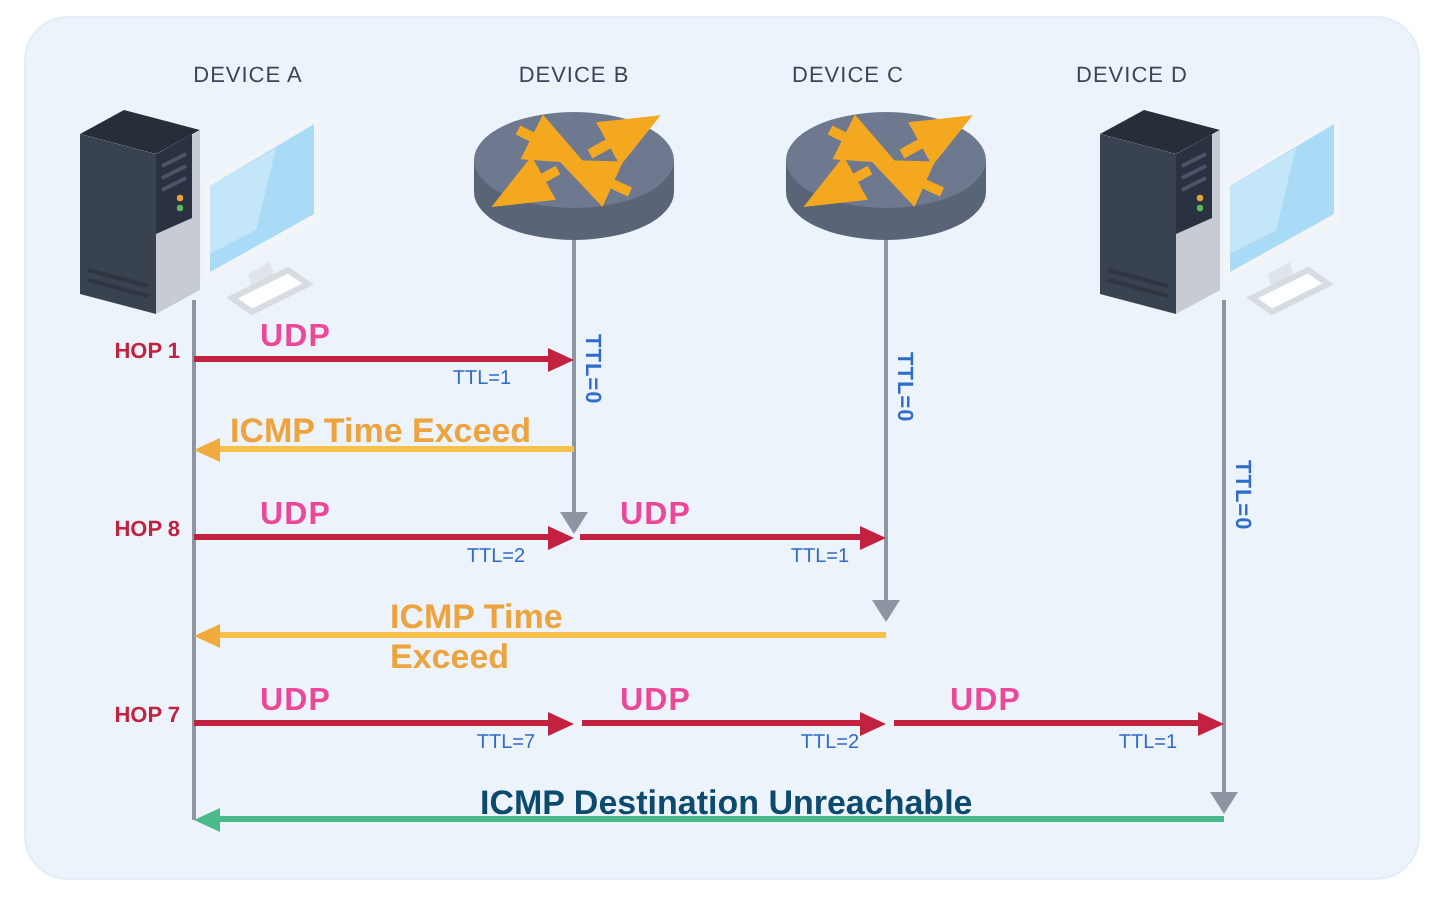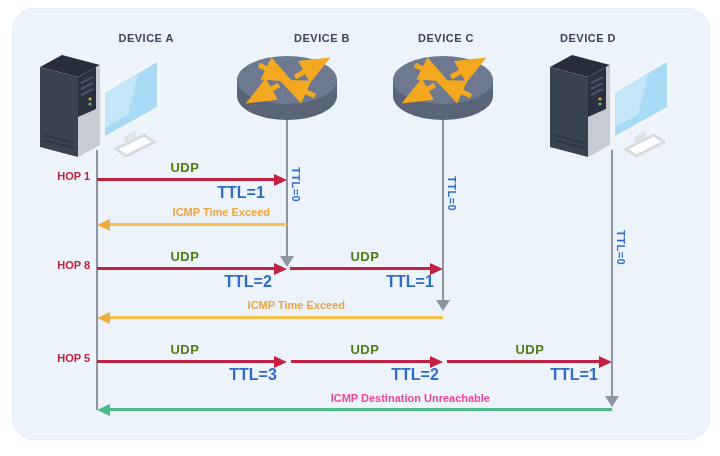--- a/index.html
+++ b/index.html
@@ -1,28 +1,28 @@
 <!DOCTYPE html>
 <html><head>
 <meta charset="utf-8">
 <style>
   html,body{margin:0;padding:0;background:#ffffff;}
   .stage{position:relative;width:720px;height:456px;background:#ffffff;overflow:hidden;
          font-family:"Liberation Sans",sans-serif;}
   .panel{position:absolute;left:12px;top:8px;width:696px;height:430px;background:#ecf3fb;
          border:1px solid #e3edf8;border-radius:22px;}
   .abs{position:absolute;}
-  .device-label{font-size:11px;font-weight:bold;color:#3b4557;letter-spacing:.5px;text-align:right;width:100px;}
+  .device-label{font-size:11px;font-weight:normal;color:#3b4557;letter-spacing:.5px;text-align:center;width:100px;}
   .hop-label{font-size:11px;font-weight:bold;color:#c02340;width:60px;text-align:right;}
-  .udp-label{font-size:13px;font-weight:bold;color:#4d7c0f;letter-spacing:.6px;text-align:center;width:110px;}
-  .ttl-label{font-size:16px;font-weight:bold;color:#2f6cc9;text-align:center;width:62px;}
+  .udp-label{font-size:16px;font-weight:bold;color:#ec4899;letter-spacing:.6px;width:110px;}
+  .ttl-label{font-size:10px;font-weight:normal;color:#2f6cc9;text-align:center;width:62px;}
   .vttl-label{writing-mode:vertical-rl;font-size:11px;font-weight:bold;color:#2f6cc9;letter-spacing:.5px;}
-  .reply-label{font-size:11px;font-weight:bold;text-align:right;}
+  .reply-label{font-size:17px;font-weight:bold;text-align:left;}
   .reply-orange{color:#eda43f;}
-  .reply-green{color:#ec4899;}
+  .reply-green{color:#0c4a6e;}
   .lifeline{width:2px;background:#8d95a2;}
   .life-head{width:0;height:0;border-left:7px solid transparent;border-right:7px solid transparent;
              border-top:11px solid #8d95a2;}
   .msg{height:3px;}
   .msg.red{background:#c2213f;}
   .msg.red::after{content:"";position:absolute;right:-13px;top:-4.5px;width:0;height:0;
     border-left:13px solid #c2213f;border-top:6px solid transparent;border-bottom:6px solid transparent;}
   .msg.orange{background:#f5c14b;}
   .msg.orange::before{content:"";position:absolute;left:-13px;top:-4.5px;width:0;height:0;
     border-right:13px solid #f0ab3e;border-top:6px solid transparent;border-bottom:6px solid transparent;}
@@ -30,21 +30,21 @@
   .msg.green::before{content:"";position:absolute;left:-13px;top:-4.5px;width:0;height:0;
     border-right:13px solid #4cb98b;border-top:6px solid transparent;border-bottom:6px solid transparent;}
 </style>
 </head>
 <body>
 
 <div class="stage">
   <div class="panel"></div>
 
   <div class="abs device-label" style="left:74px;top:32px;">DEVICE A</div>
-  <div class="abs device-label" style="left:250px;top:32px;">DEVICE B</div>
+  <div class="abs device-label" style="left:237px;top:32px;">DEVICE B</div>
   <div class="abs device-label" style="left:374px;top:32px;">DEVICE C</div>
   <div class="abs device-label" style="left:516px;top:32px;">DEVICE D</div>
 
   <div class="abs lifeline" style="left:96px;top:150px;height:260px;"></div>
   <div class="abs lifeline" style="left:286px;top:114px;height:142px;"></div>
   <div class="abs life-head" style="left:280px;top:256px;"></div>
   <div class="abs lifeline" style="left:442px;top:114px;height:186px;"></div>
   <div class="abs life-head" style="left:436px;top:300px;"></div>
   <div class="abs lifeline" style="left:611px;top:150px;height:246px;"></div>
   <div class="abs life-head" style="left:605px;top:396px;"></div>
@@ -63,24 +63,24 @@
   <div class="abs hop-label" style="left:30px;top:259px;">HOP 8</div>
   <div class="abs udp-label" style="left:130px;top:249px;">UDP</div>
   <div class="abs msg red" style="left:97px;top:267px;width:177px;"></div>
   <div class="abs ttl-label" style="left:217px;top:273px;">TTL=2</div>
   <div class="abs udp-label" style="left:310px;top:249px;">UDP</div>
   <div class="abs msg red" style="left:290px;top:267px;width:140px;"></div>
   <div class="abs ttl-label" style="left:379px;top:273px;">TTL=1</div>
   <div class="abs reply-label reply-orange" style="left:195px;top:299px;width:150px;">ICMP Time Exceed</div>
   <div class="abs msg orange" style="left:110px;top:316px;width:333px;"></div>
 
-  <div class="abs hop-label" style="left:30px;top:352px;">HOP 5</div>
+  <div class="abs hop-label" style="left:30px;top:352px;">HOP 7</div>
   <div class="abs udp-label" style="left:130px;top:342px;">UDP</div>
   <div class="abs msg red" style="left:97px;top:360px;width:177px;"></div>
-  <div class="abs ttl-label" style="left:222px;top:366px;">TTL=3</div>
+  <div class="abs ttl-label" style="left:222px;top:366px;">TTL=7</div>
   <div class="abs udp-label" style="left:310px;top:342px;">UDP</div>
   <div class="abs msg red" style="left:291px;top:360px;width:139px;"></div>
   <div class="abs ttl-label" style="left:384px;top:366px;">TTL=2</div>
   <div class="abs udp-label" style="left:475px;top:342px;">UDP</div>
   <div class="abs msg red" style="left:447px;top:360px;width:152px;"></div>
   <div class="abs ttl-label" style="left:543px;top:366px;">TTL=1</div>
   <div class="abs reply-label reply-green" style="left:240px;top:392px;width:250px;">ICMP Destination Unreachable</div>
   <div class="abs msg green" style="left:110px;top:408px;width:502px;"></div>
 
   <svg class="abs" style="left:38px;top:47px;" width="130" height="113" viewBox="0 0 130 113">

